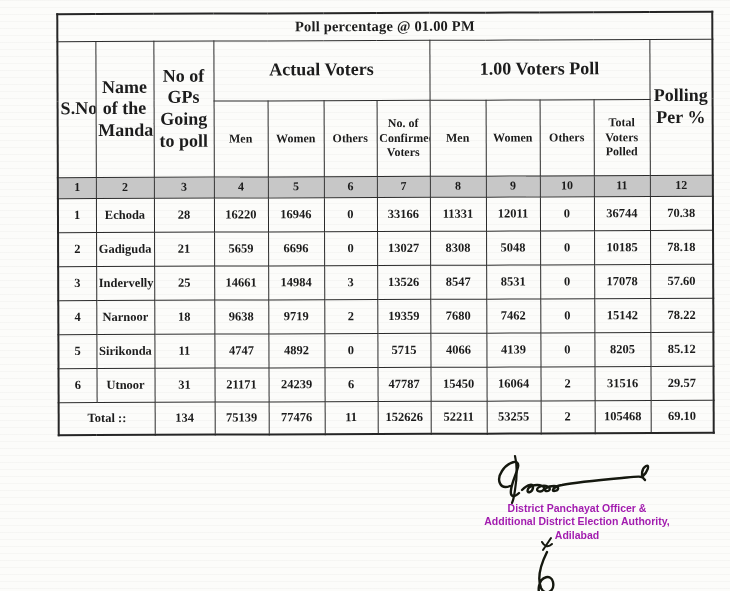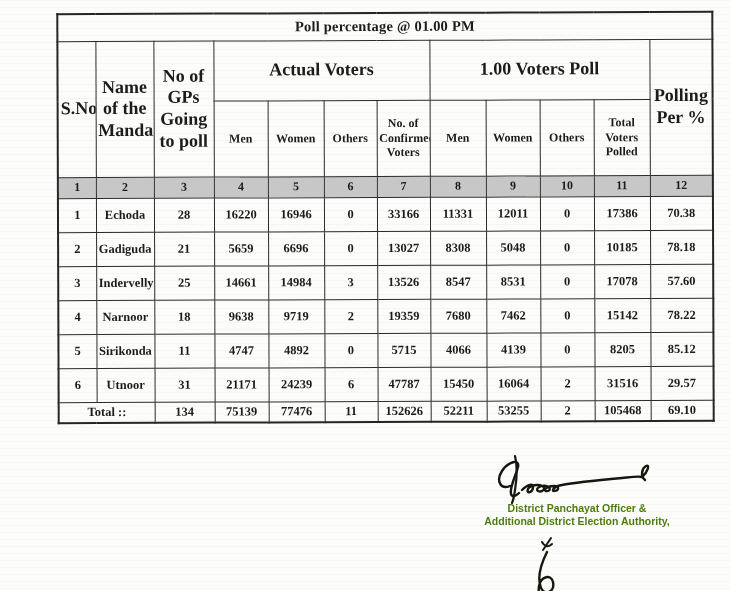--- a/index.html
+++ b/index.html
@@ -41,29 +41,29 @@
     letter-spacing: 0.2px;
   }
   tr.r-group th { height: 60px; font-size: 18px; }
   tr.r-sub th   { height: 76px; font-size: 12px; }
   tr.r-nums td {
     height: 21px;
     background: #c7c7c7;
     font-size: 12px;
   }
   tr.r-data td  { height: 34px; font-size: 12.5px; }
-  tr.r-total td { height: 21px; font-size: 12.5px; }
+  tr.r-total td { height: 33px; font-size: 12.5px; }
   .sig-block {
     position: absolute;
     left: 432px;
     top: 452px;
     width: 290px;
     text-align: center;
     font-family: "Liberation Sans", sans-serif;
-    color: #4d7c0f;
+    color: #a21caf;
   }
   .sig-block .sig1 { display: block; margin: 0 auto -2px auto; }
   .sig-line {
     font-size: 10.5px;
     font-weight: bold;
     line-height: 1.28;
   }
   .sig-line3-row {
     position: relative;
     height: 15px;
@@ -135,21 +135,21 @@
       <td>1</td>
       <td>Echoda</td>
       <td>28</td>
       <td>16220</td>
       <td>16946</td>
       <td>0</td>
       <td>33166</td>
       <td>11331</td>
       <td>12011</td>
       <td>0</td>
-      <td>17386</td>
+      <td>36744</td>
       <td>70.38</td>
     </tr>
     <tr class="r-data">
       <td>2</td>
       <td>Gadiguda</td>
       <td>21</td>
       <td>5659</td>
       <td>6696</td>
       <td>0</td>
       <td>13027</td>
@@ -234,19 +234,22 @@
 
 <div class="sig-block">
   <svg class="sig1" width="190" height="52" viewBox="0 0 190 52">
     <path class="sig-stroke" stroke-width="2.4" d="M28,34 C18,38 14,28 20,19 C26,10 38,6 36,15 C34,23 30,30 29,38 C28,45 32,46 37,41"></path>
     <path class="sig-stroke" stroke-width="2.2" d="M33,4 C35,12 35,26 33,38 C32,45 31,49 30,51"></path>
     <path class="sig-stroke" stroke-width="2.4" d="M40,38 C46,32 52,31 51,36 C50,41 44,42 46,37 C48,33 56,32 60,34 C65,36 60,41 56,39 C53,37 58,33 64,34 C70,35 68,40 64,39 C61,38 65,34 72,34 C78,34 77,39 72,39 C69,39 72,34 80,33 C90,31 118,28 140,26 C150,25 157,24 160,25"></path>
     <path class="sig-stroke" stroke-width="2.4" d="M160,25 C166,20 168,12 164,14 C160,16 158,24 163,28"></path>
   </svg>
   <div class="sig-line">District Panchayat Officer &amp;</div>
   <div class="sig-line">Additional District Election Authority,</div>
+  <div class="sig-line sig-line3-row">
+    <span>Adilabad</span>
+  </div>
 </div>
 
 <svg class="sig2" width="160" height="70" viewBox="0 0 160 70">
   <path class="sig-stroke" stroke-width="2" d="M48,12 L56,0 M47,4 C49,8 53,10 57,6"></path>
   <path class="sig-stroke" stroke-width="2.4" d="M52,14 C46,26 42,40 46,50 C50,58 60,54 58,44 C56,36 46,38 44,48 C42,58 50,64 58,66"></path>
   <path class="sig-stroke" stroke-width="2.4" d="M36,66 C52,70 70,66 84,62 C94,59 102,58 108,58 C114,58 110,64 106,66 C112,60 120,56 126,58 C120,64 118,68 122,68"></path>
 </svg>
 
 </body></html>

